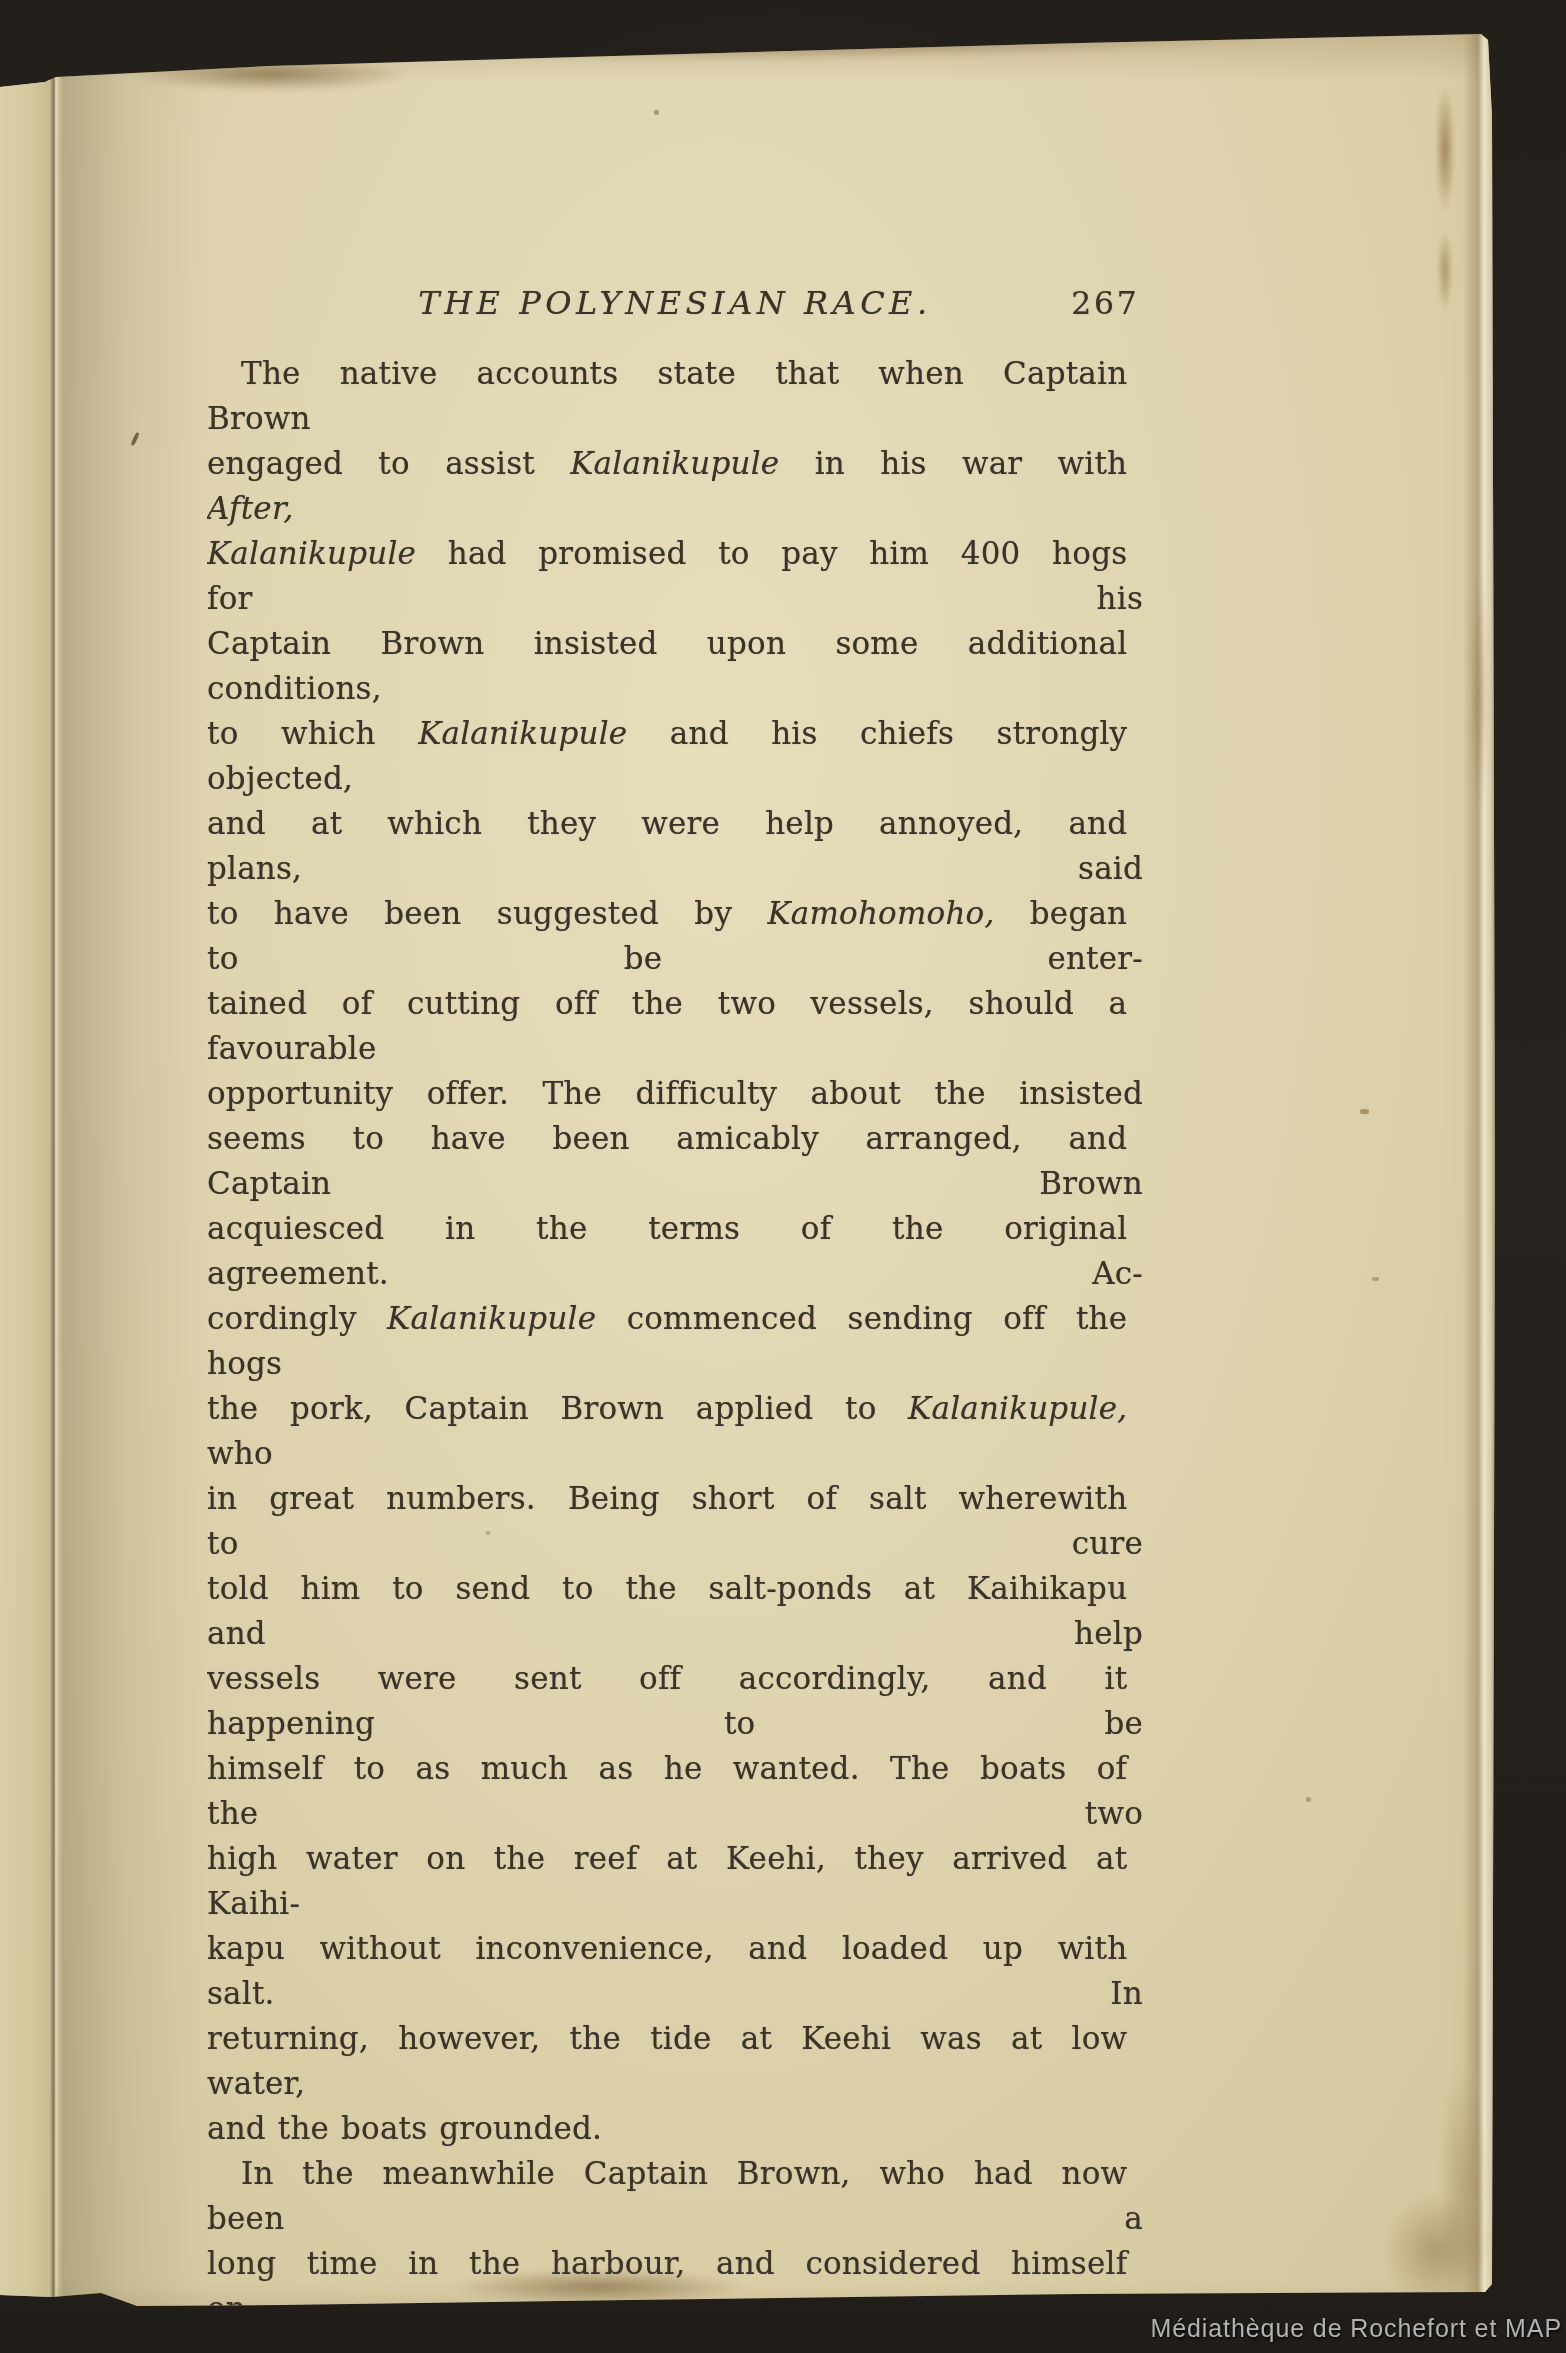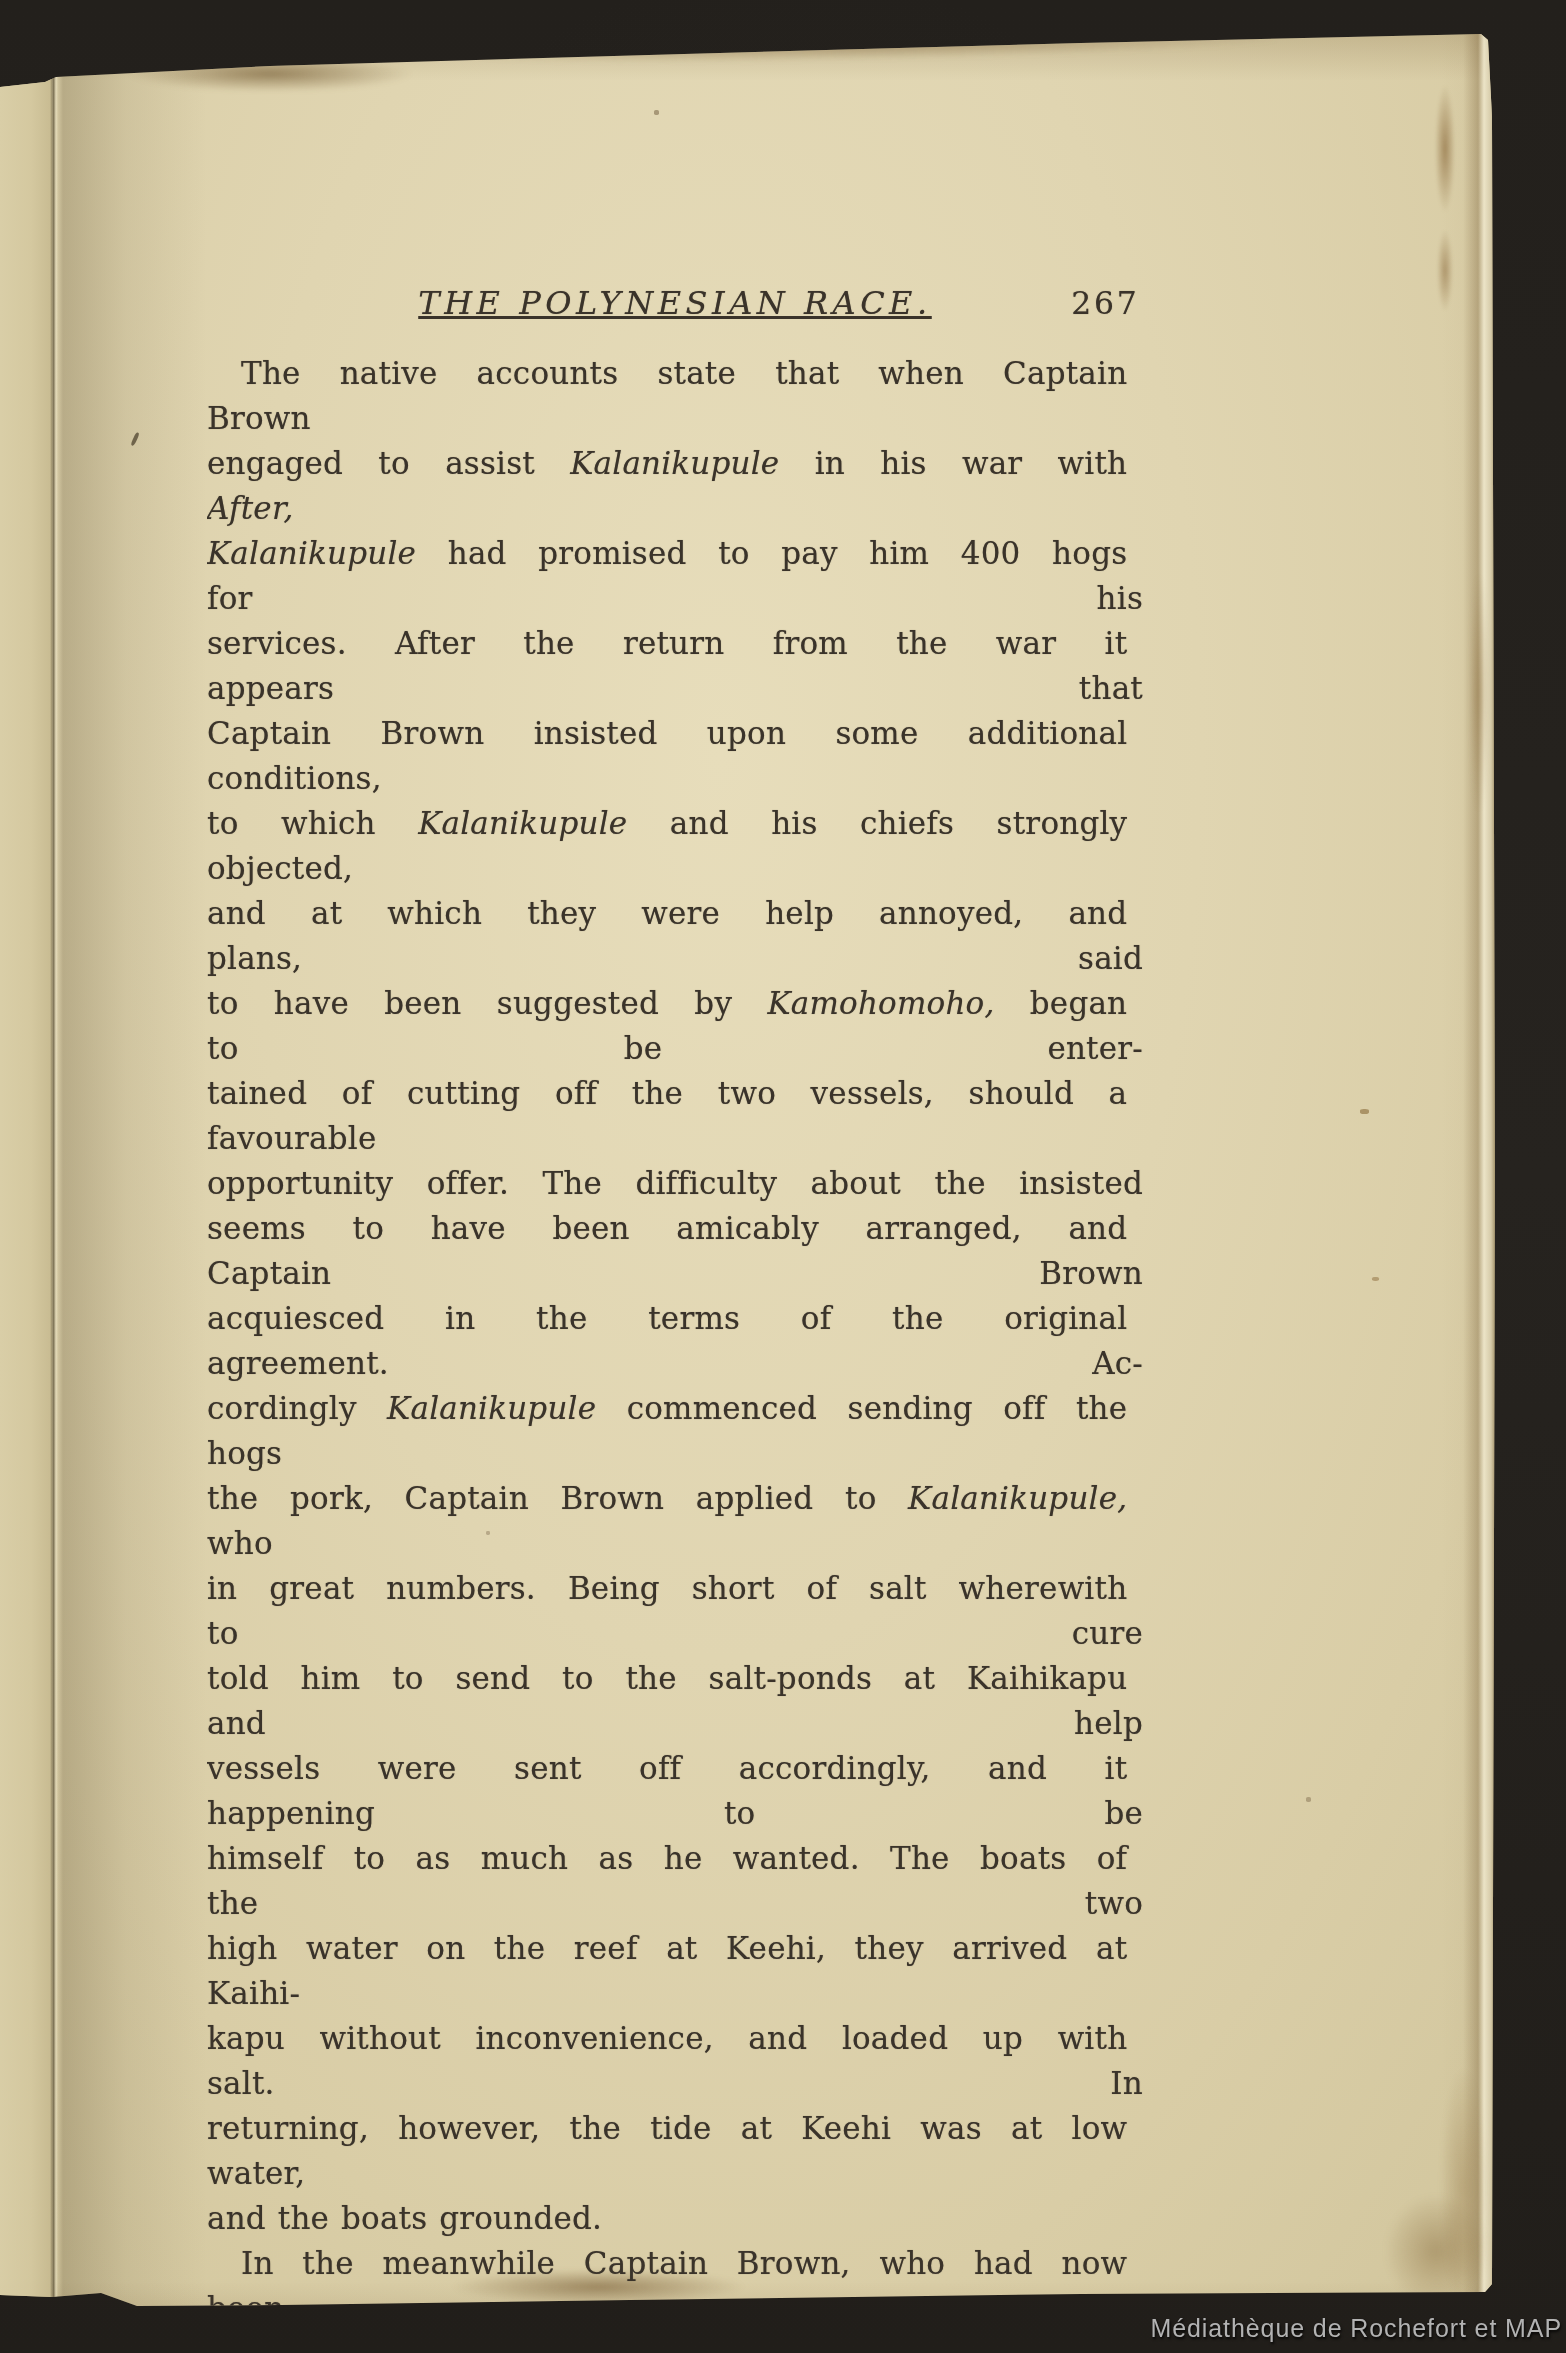--- a/index.html
+++ b/index.html
@@ -56,21 +56,21 @@
   .st-corner-br{left:1441px;top:2071px;width:45px;height:234px;background:radial-gradient(ellipse,rgba(130,96,46,.30),rgba(130,96,46,0) 75%);filter:blur(2.7px);}
   .speck{position:absolute;background:rgba(70,58,38,.7);border-radius:40%;}
   .sp1{left:133px;top:432px;width:3.6px;height:14.4px;transform:rotate(25deg);}
   .sp2{left:1360px;top:1109px;width:9px;height:4.5px;background:rgba(130,96,46,.55);}
   .sp3{left:1372px;top:1277px;width:7.2px;height:3.6px;background:rgba(130,96,46,.45);}
   .sp4{left:654px;top:110px;width:4.5px;height:4.5px;background:rgba(110,90,60,.5);}
   .sp5{left:1306px;top:1797px;width:4.5px;height:4.5px;background:rgba(110,90,60,.4);}
   .sp6{left:486px;top:1531px;width:3.6px;height:3.6px;background:rgba(110,90,60,.35);}
   
   .content{position:absolute;inset:0;color:var(--ink,#3a332a);}
-  .header-row{position:absolute;left:207px;top:279px;width:936px;height:49px;line-height:49px;text-decoration:underline;}
+  .header-row{position:absolute;left:207px;top:279px;width:936px;height:49px;line-height:49px;}
   .running-header{
     text-align:center;font-style:italic;font-size:32px;letter-spacing:4.5px;
     text-shadow:0 0 0.9px rgba(58,51,41,.55);
   }
   .page-number{
     position:absolute;right:3.6px;top:0;font-size:31.5px;letter-spacing:2.7px;
     text-shadow:0 0 0.9px rgba(58,51,41,.55);
   }
   .body-text{
     position:absolute;left:207px;top:351px;width:936px;overflow:hidden;
@@ -113,21 +113,20 @@
 
     <div class="content">
       <div class="header-row">
         <div class="running-header">THE POLYNESIAN RACE.</div>
         <div class="page-number">267</div>
       </div>
       <div class="body-text">
           <div class="line indent">The  native  accounts  state  that  when  Captain  Brown</div>
           <div class="line">engaged  to  assist  <i>Kalanikupule</i>  in  his  war  with  <i>After,</i></div>
           <div class="line"><i>Kalanikupule</i>  had  promised  to  pay  him  400  hogs  for  his</div>
-          <div class="line">services.  After  the  return  from  the  war  it  appears  that</div>
           <div class="line">Captain  Brown  insisted  upon  some  additional  conditions,</div>
           <div class="line">to  which  <i>Kalanikupule</i>  and  his  chiefs  strongly  objected,</div>
           <div class="line">and  at  which  they  were  help  annoyed,  and  plans,  said</div>
           <div class="line">to  have  been  suggested  by  <i>Kamohomoho,</i>  began  to  be  enter-</div>
           <div class="line">tained  of  cutting  off  the  two  vessels,  should  a  favourable</div>
           <div class="line">opportunity  offer.  The  difficulty  about  the  insisted</div>
           <div class="line">seems  to  have  been  amicably  arranged,  and  Captain  Brown</div>
           <div class="line">acquiesced  in  the  terms  of  the  original  agreement.  Ac-</div>
           <div class="line">cordingly  <i>Kalanikupule</i>  commenced  sending  off  the  hogs</div>
           <div class="line">the  pork,  Captain  Brown  applied  to  <i>Kalanikupule,</i>  who</div>

